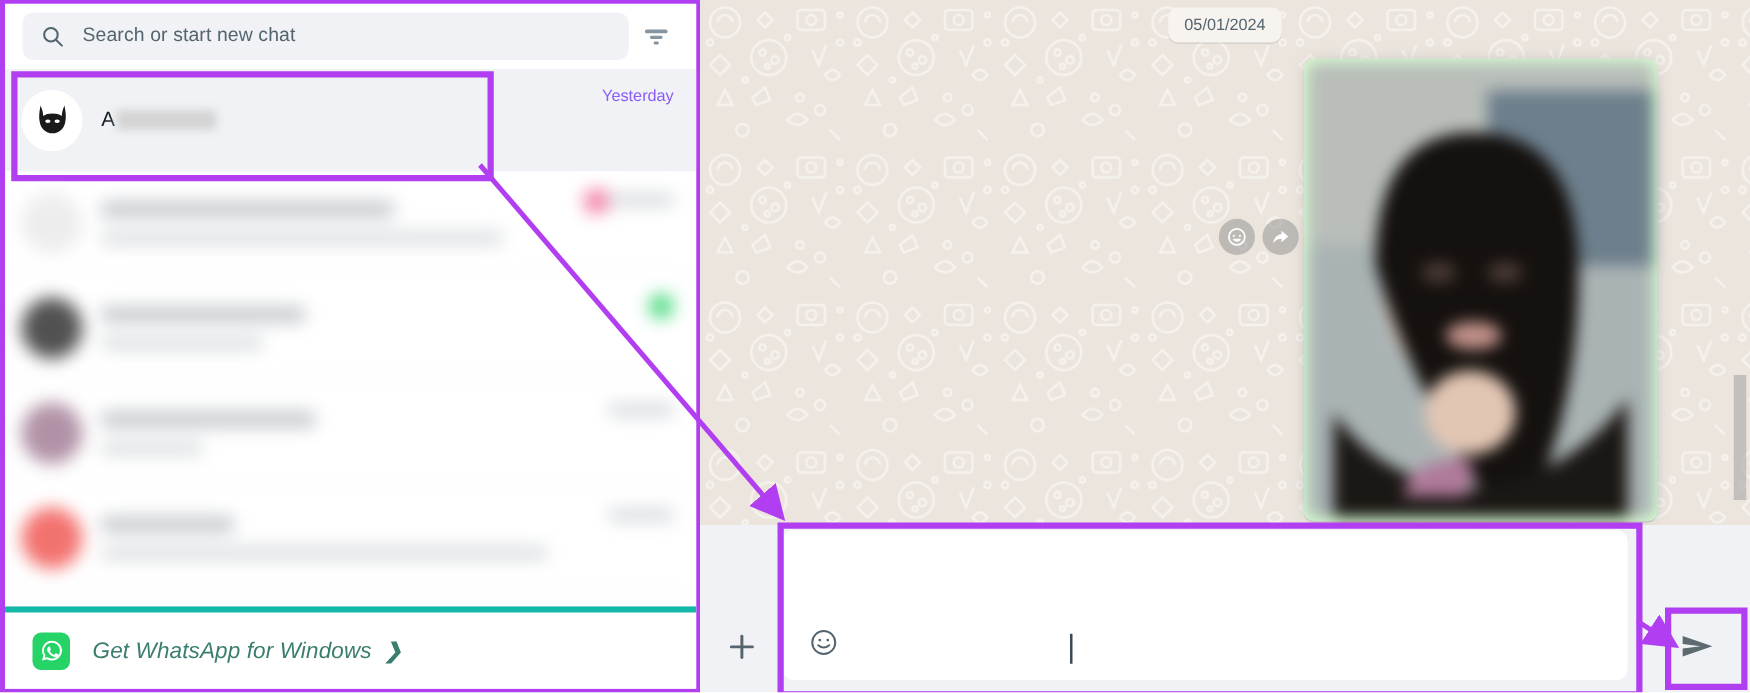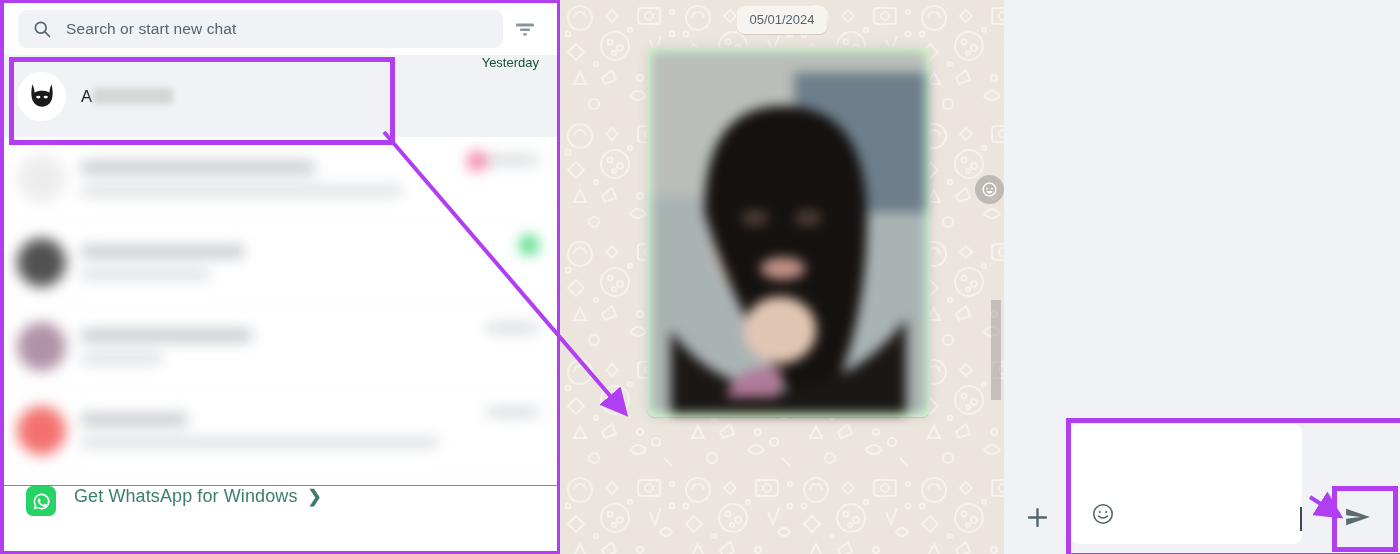--- a/index.html
+++ b/index.html
@@ -107,22 +107,23 @@
   }
   .row-sub {
     display: flex; align-items: center; gap: 4px;
     margin-top: 3px;
     font-size: 14.5px;
     font-style: italic;
     color: #3b4a54;
   }
   .row-time {
     font-size: 13px;
-    color: #14532d;
+    color: #8b5cf6;
     align-self: flex-start;
+    margin-top: 14px;
   }
 
   
   .chat-row.blurred {
     height: 84px;
     display: flex;
     align-items: center;
     padding: 0 18px 0 13px;
     border-bottom: 1px solid #f3f3f3;
     filter: blur(7px);
@@ -132,45 +133,47 @@
   .b-mid { flex: 1; padding-left: 15px; }
   .b-l1 { height: 13px; border-radius: 3px; background: #b9bec3; margin-bottom: 11px; }
   .b-l2 { height: 11px; border-radius: 3px; background: #d3d7da; }
   .b-time { width: 52px; height: 10px; border-radius: 3px; background: #ccd1d5; align-self: flex-start; margin-top: 18px; }
   .b-badge { width: 20px; height: 20px; border-radius: 50%; margin-left: 8px; align-self: flex-start; margin-top: 14px; }
 
   
   .promo {
     flex: 0 0 66px;
     display: flex;
+    align-items: center;
     gap: 18px;
     padding-left: 22px;
-    border-top: 1px solid #14b8a6;
+    border-top: 5px solid #14b8a6;
     background: #fff;
+    font-style: italic;
   }
   .wa-logo {
     width: 30px; height: 30px;
     border-radius: 7px;
     background: #25d366;
     display: flex; align-items: center; justify-content: center;
   }
   .promo-text {
     font-size: 18px;
     color: #3b7d6e;
     letter-spacing: .1px;
   }
   .promo-chev { color: #3b7d6e; font-size: 17px; font-weight: bold; margin-left: -8px; }
 
   
   #chat {
     position: relative;
     flex: 1;
     height: 554px;
     display: flex;
-    flex-direction: row;
+    flex-direction: column;
     overflow: hidden;
   }
   .msgs {
     position: relative;
     flex: 1;
     background-color: #ece5dd;
     overflow: hidden;
   }
   .doodle {
     position: absolute; inset: 0;

